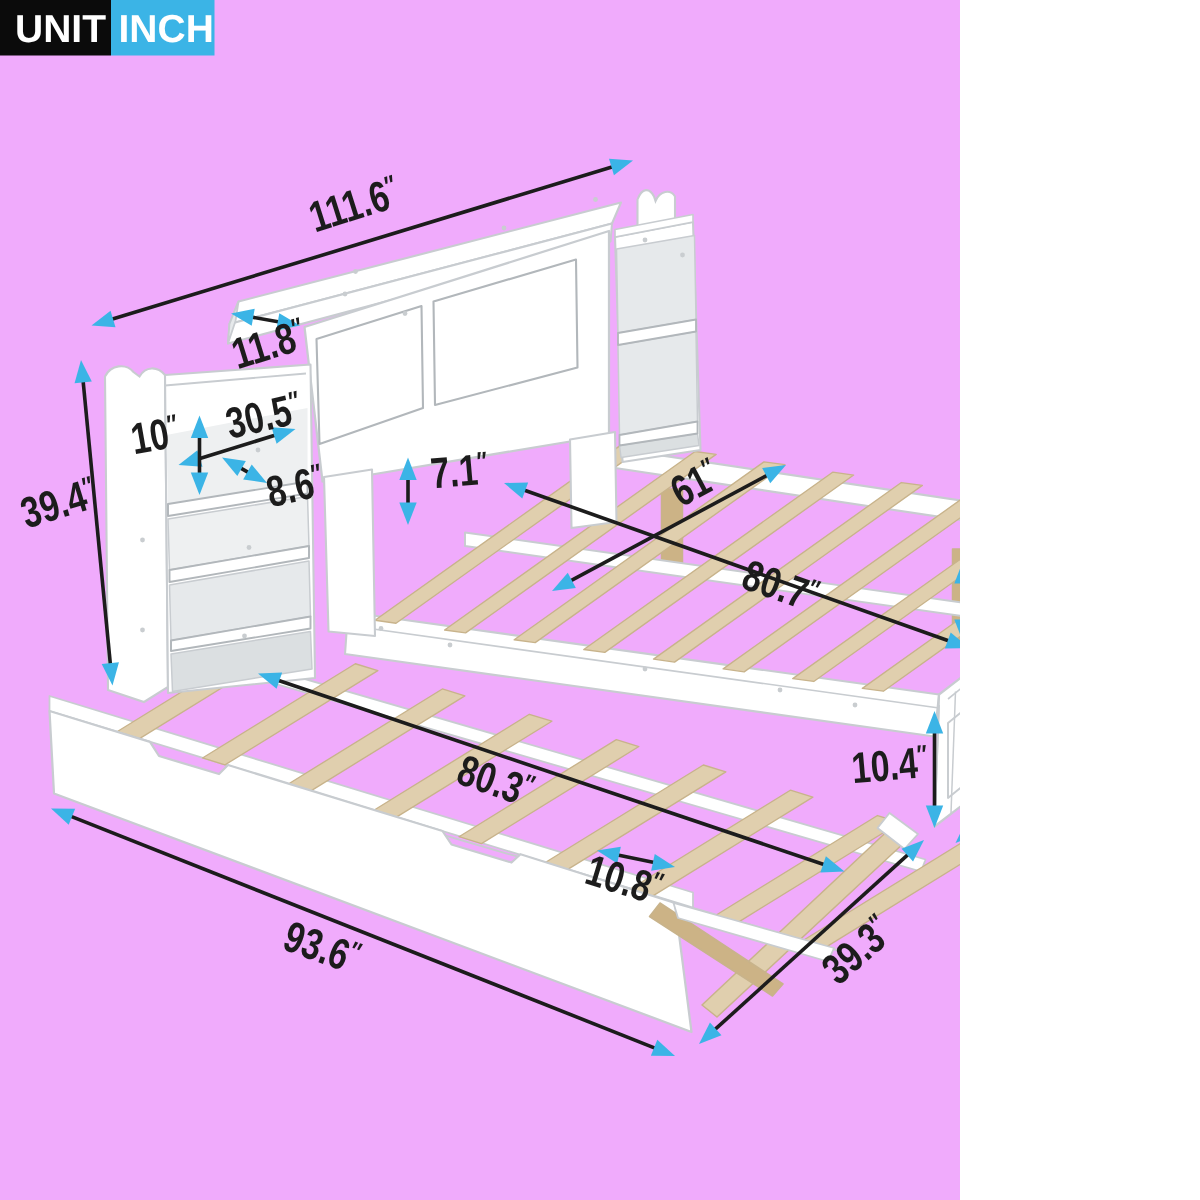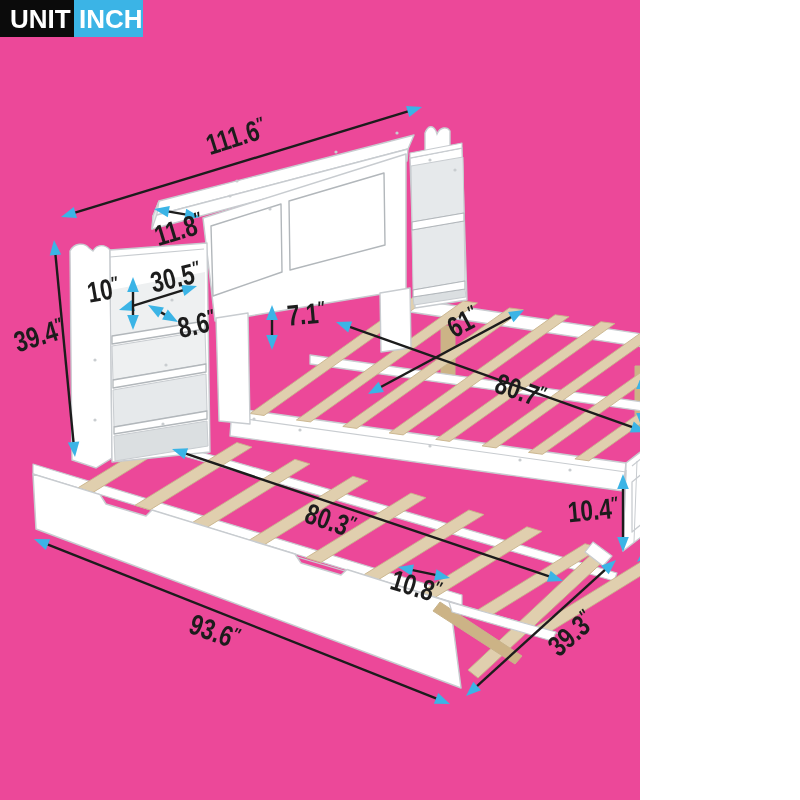--- a/index.html
+++ b/index.html
@@ -1,16 +1,16 @@
 <!DOCTYPE html>
 <html><head>
 <meta charset="utf-8">
 <style>
 html,body{margin:0;padding:0;background:#ffffff;}
-#page{width:640px;height:800px;position:relative;overflow:hidden;background:#ec4899;}
+#page{width:640px;height:800px;position:relative;overflow:hidden;background:#f0abfc;}
 </style>
 </head>
 <body>
 <div id="page">
 <svg width="800" height="800" viewBox="0 0 800 800" xmlns="http://www.w3.org/2000/svg">
 
 <polygon points="163.0,441.0 617.0,573.0 614.0,581.0 160.0,449.0" fill="#ffffff" stroke="#c8ccd0" stroke-width="1.2" stroke-linejoin="round"></polygon>
 
 <line x1="150.0" y1="514.0" x2="560.0" y2="634.0" stroke="#c8ccd0" stroke-width="1.3"></line>
       <line x1="150.0" y1="521.0" x2="545.0" y2="637.0" stroke="#dfe3e5" stroke-width="2.5"></line>

